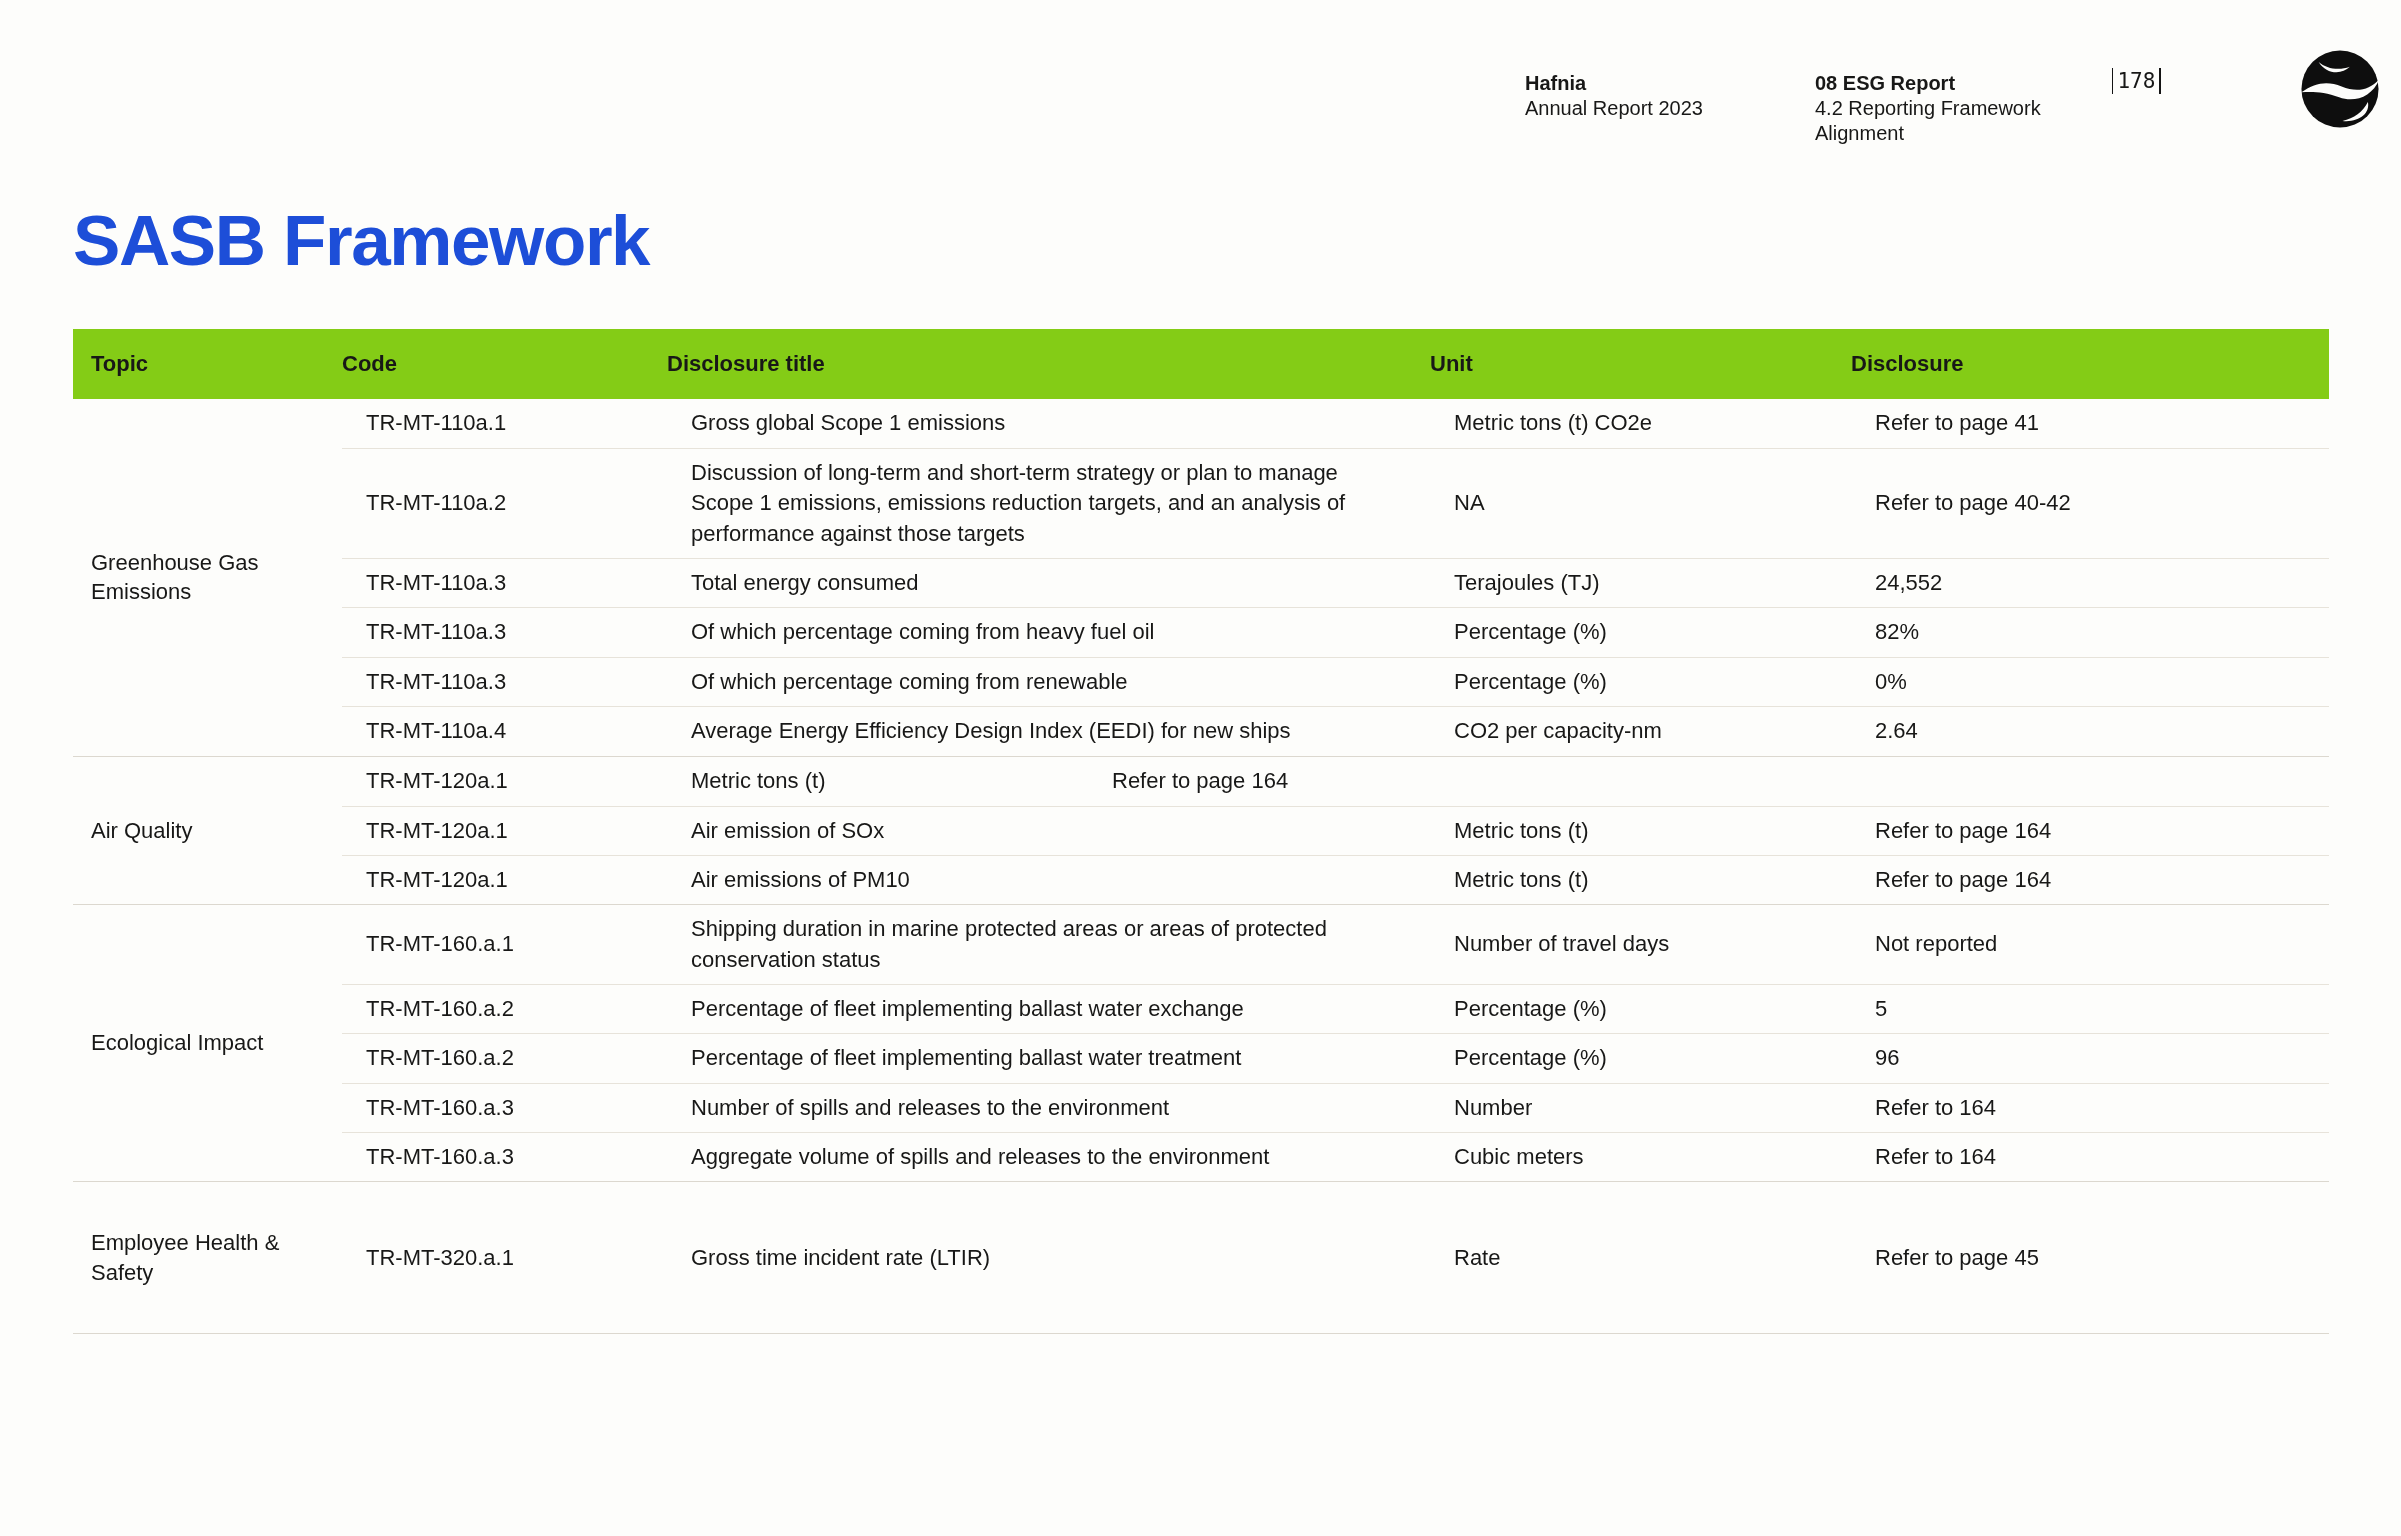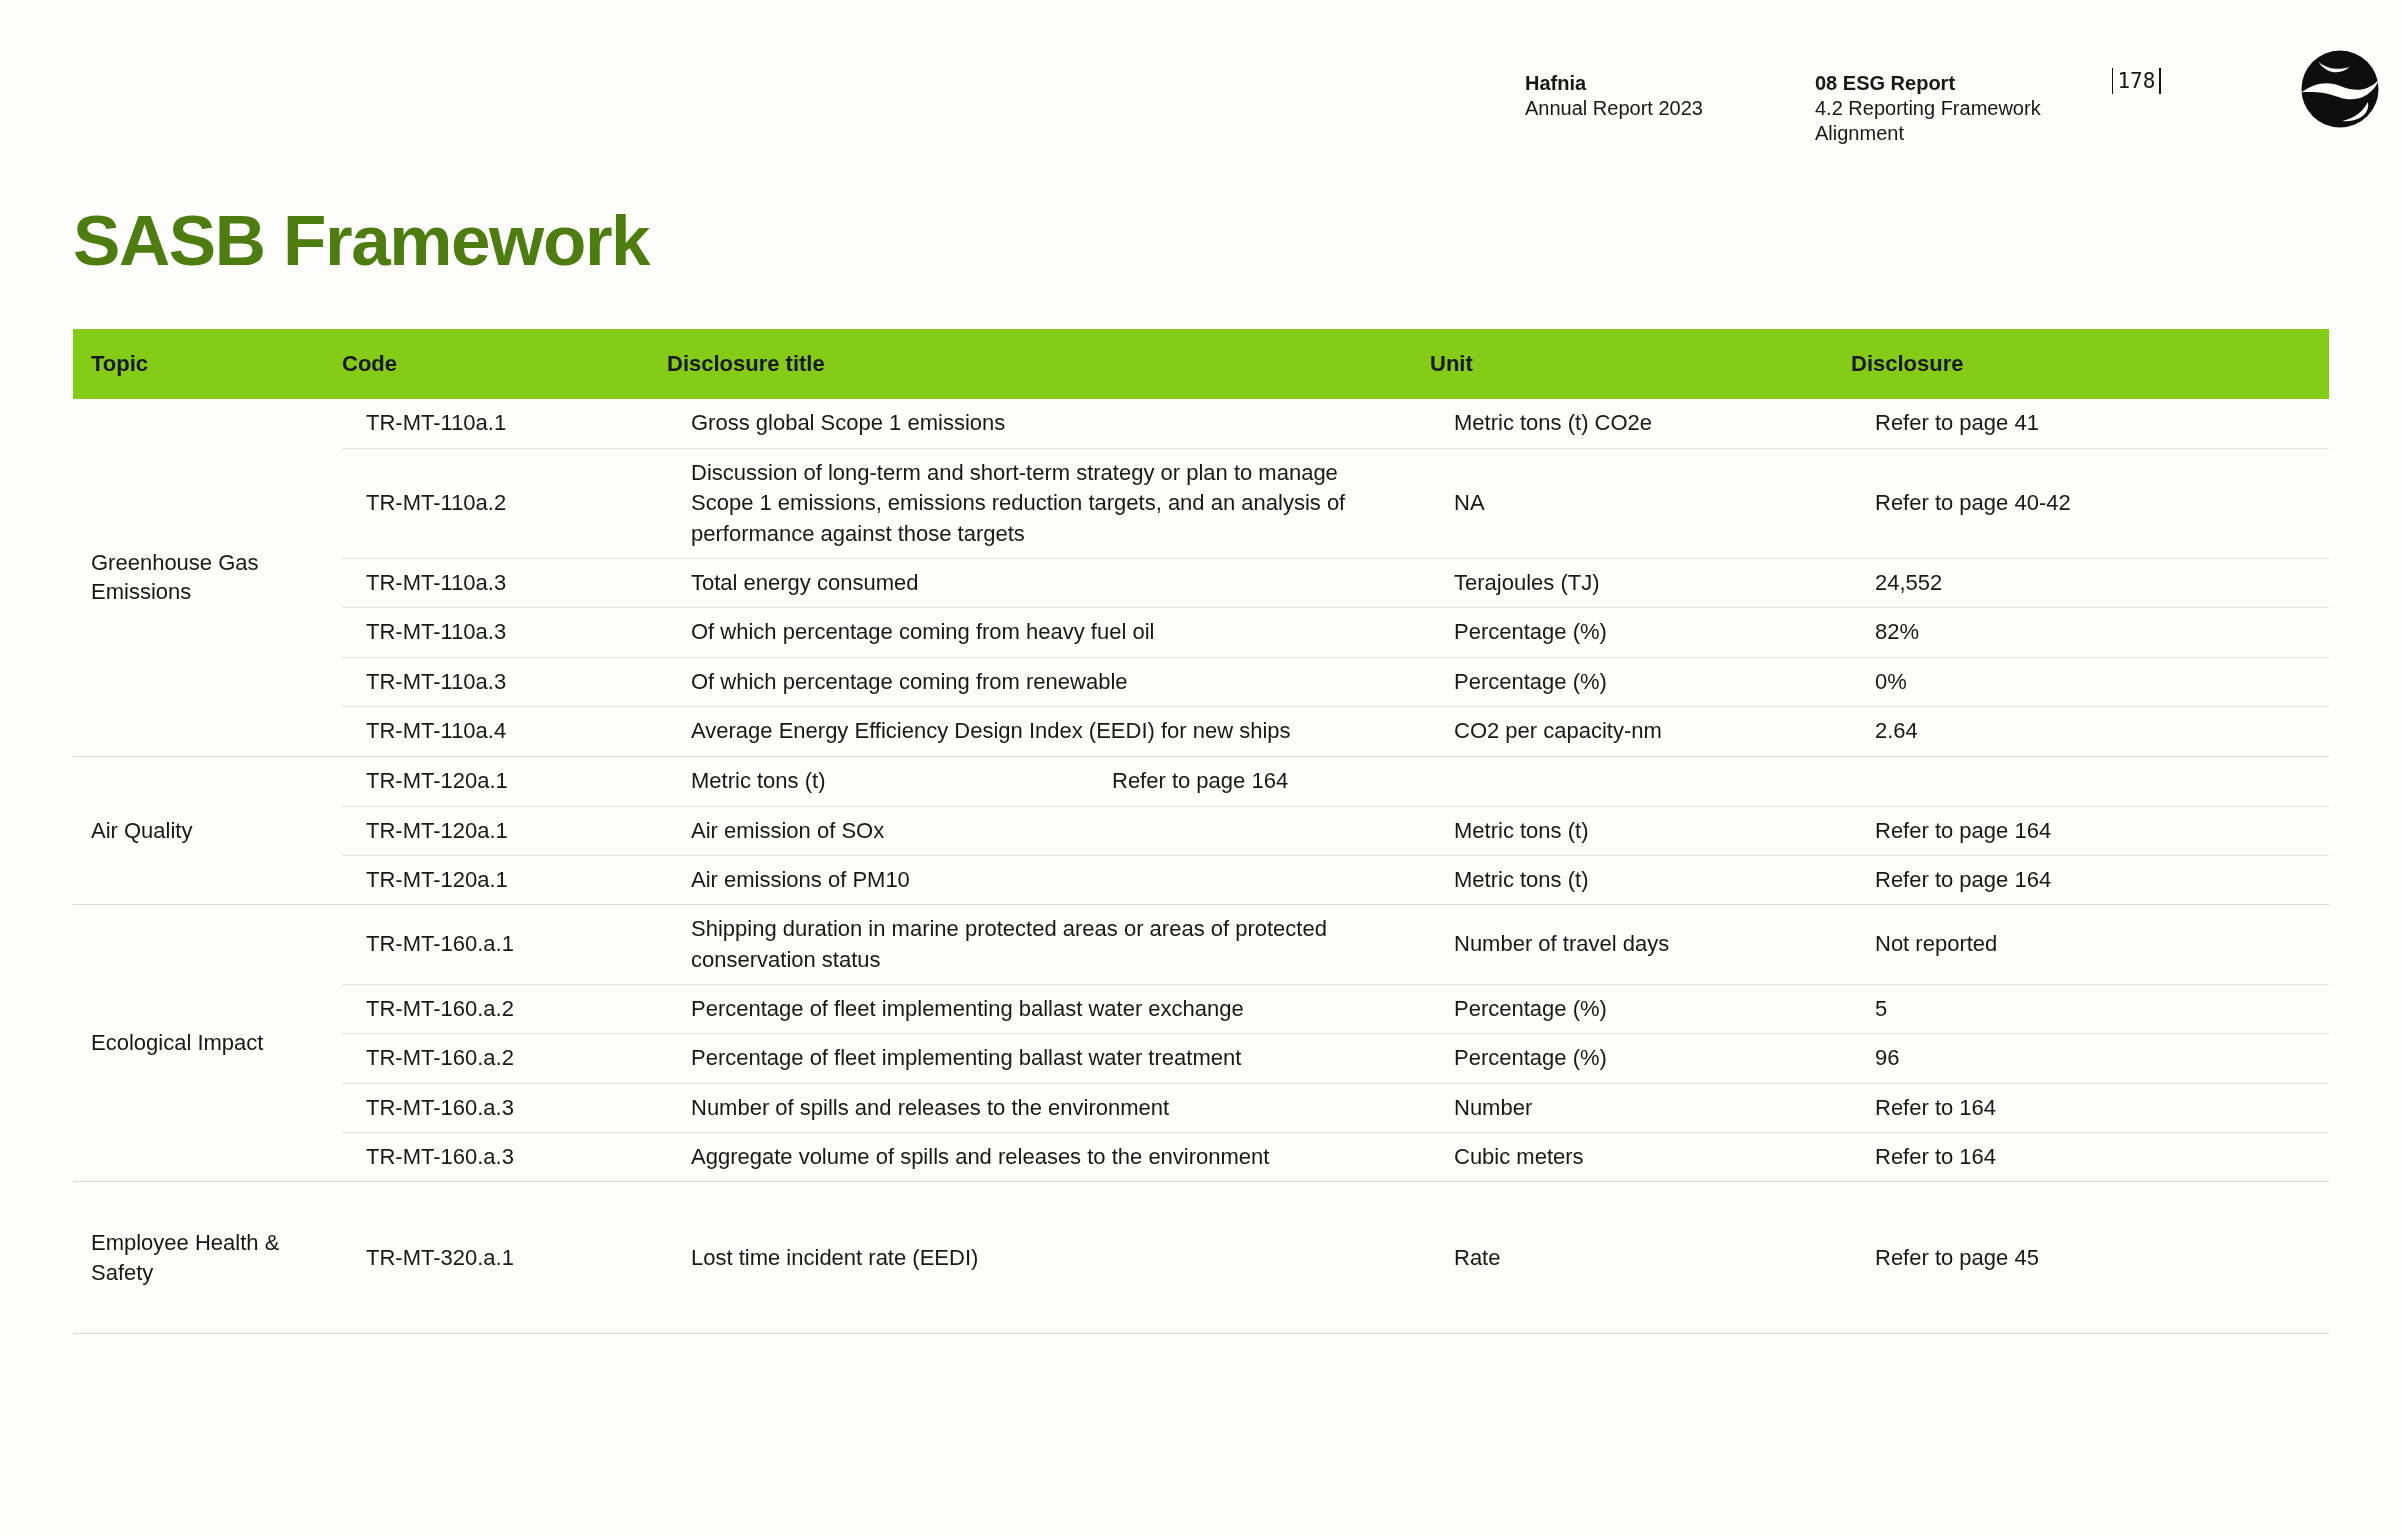--- a/index.html
+++ b/index.html
@@ -23,21 +23,21 @@
     font-size:21px; font-family:"DejaVu Sans Mono","Liberation Mono",monospace;
   }
   .bar { width:1.4px; height:26px; background:#141414; }
   .logo { position:absolute; left:2299px; top:-23px; width:82px; height:82px; }
   .logo svg { width:100%; height:100%; display:block; }
 
   
   .page-title {
     position:absolute; left:73px; top:200px;
     font-size:71px; font-weight:700; letter-spacing:-1.4px;
-    color:#4d7c0f;
+    color:#1d4ed8;
   }
 
   
   .sasb-table { position:absolute; left:73px; top:329px; width:2256px; font-size:22px; }
 
   .thead {
     display:flex; align-items:center;
     background:#84cc16; height:70px; font-weight:700;
   }
   .h-topic      { width:269px;  padding-left:18px; }
@@ -201,21 +201,21 @@
             <div class="cell c2">Cubic meters</div>
             <div class="cell c3">Refer to 164</div>
           </div>
         </div>
       </div>
       <div class="group">
         <div class="topic-cell">Employee Health &amp; Safety</div>
         <div class="rows">
           <div class="row">
             <div class="cell c0">TR-MT-320.a.1</div>
-            <div class="cell c1">Lost time incident rate (EEDI)</div>
+            <div class="cell c1">Gross time incident rate (LTIR)</div>
             <div class="cell c2">Rate</div>
             <div class="cell c3">Refer to page 45</div>
           </div>
         </div>
       </div>
     </div>
 </div>
 
 
 </body></html>

